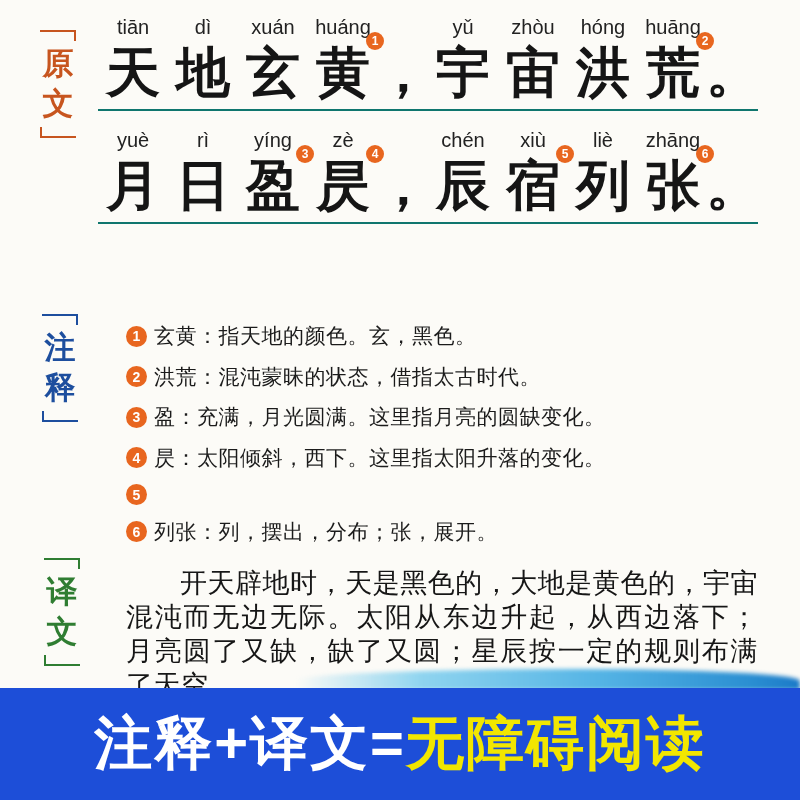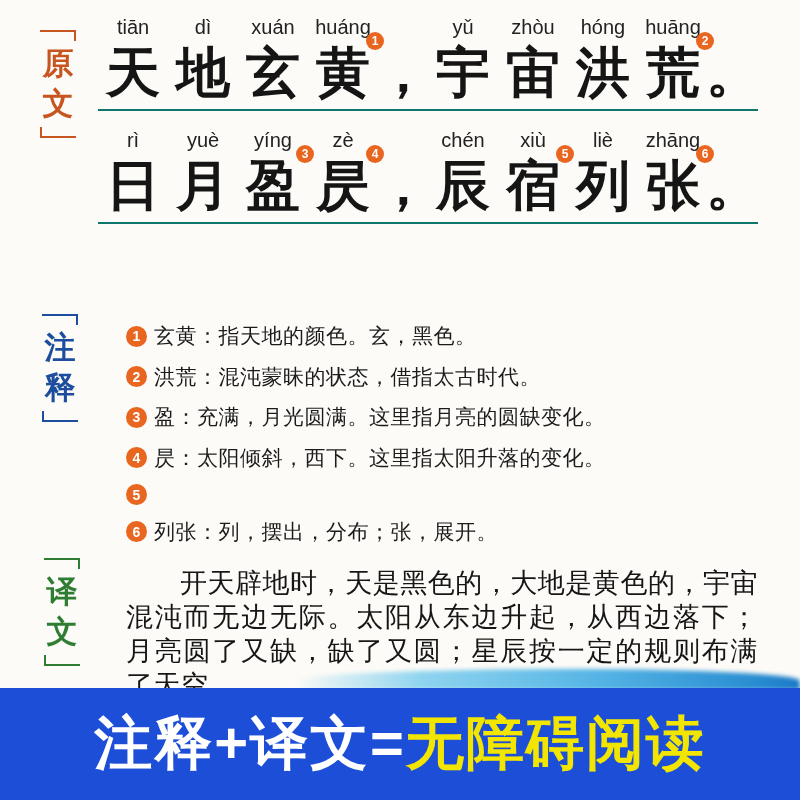--- a/index.html
+++ b/index.html
@@ -110,26 +110,26 @@
         <span class="hz-wrap"><span class="hz">荒</span><span class="badge">2</span></span>
       </div>
     <div class="col punct">
         <span class="py"></span>
         <span class="hz-wrap"><span class="hz">。</span></span>
       </div>
   </div>
 
   <div class="vline">
     <div class="col">
+        <span class="py">yuè</span>
+        <span class="hz-wrap"><span class="hz">月</span></span>
+      </div>
+    <div class="col">
         <span class="py">rì</span>
         <span class="hz-wrap"><span class="hz">日</span></span>
-      </div>
-    <div class="col">
-        <span class="py">yuè</span>
-        <span class="hz-wrap"><span class="hz">月</span></span>
       </div>
     <div class="col">
         <span class="py">yíng</span>
         <span class="hz-wrap"><span class="hz">盈</span><span class="badge">3</span></span>
       </div>
     <div class="col">
         <span class="py">zè</span>
         <span class="hz-wrap"><span class="hz">昃</span><span class="badge">4</span></span>
       </div>
     <div class="col punct">

